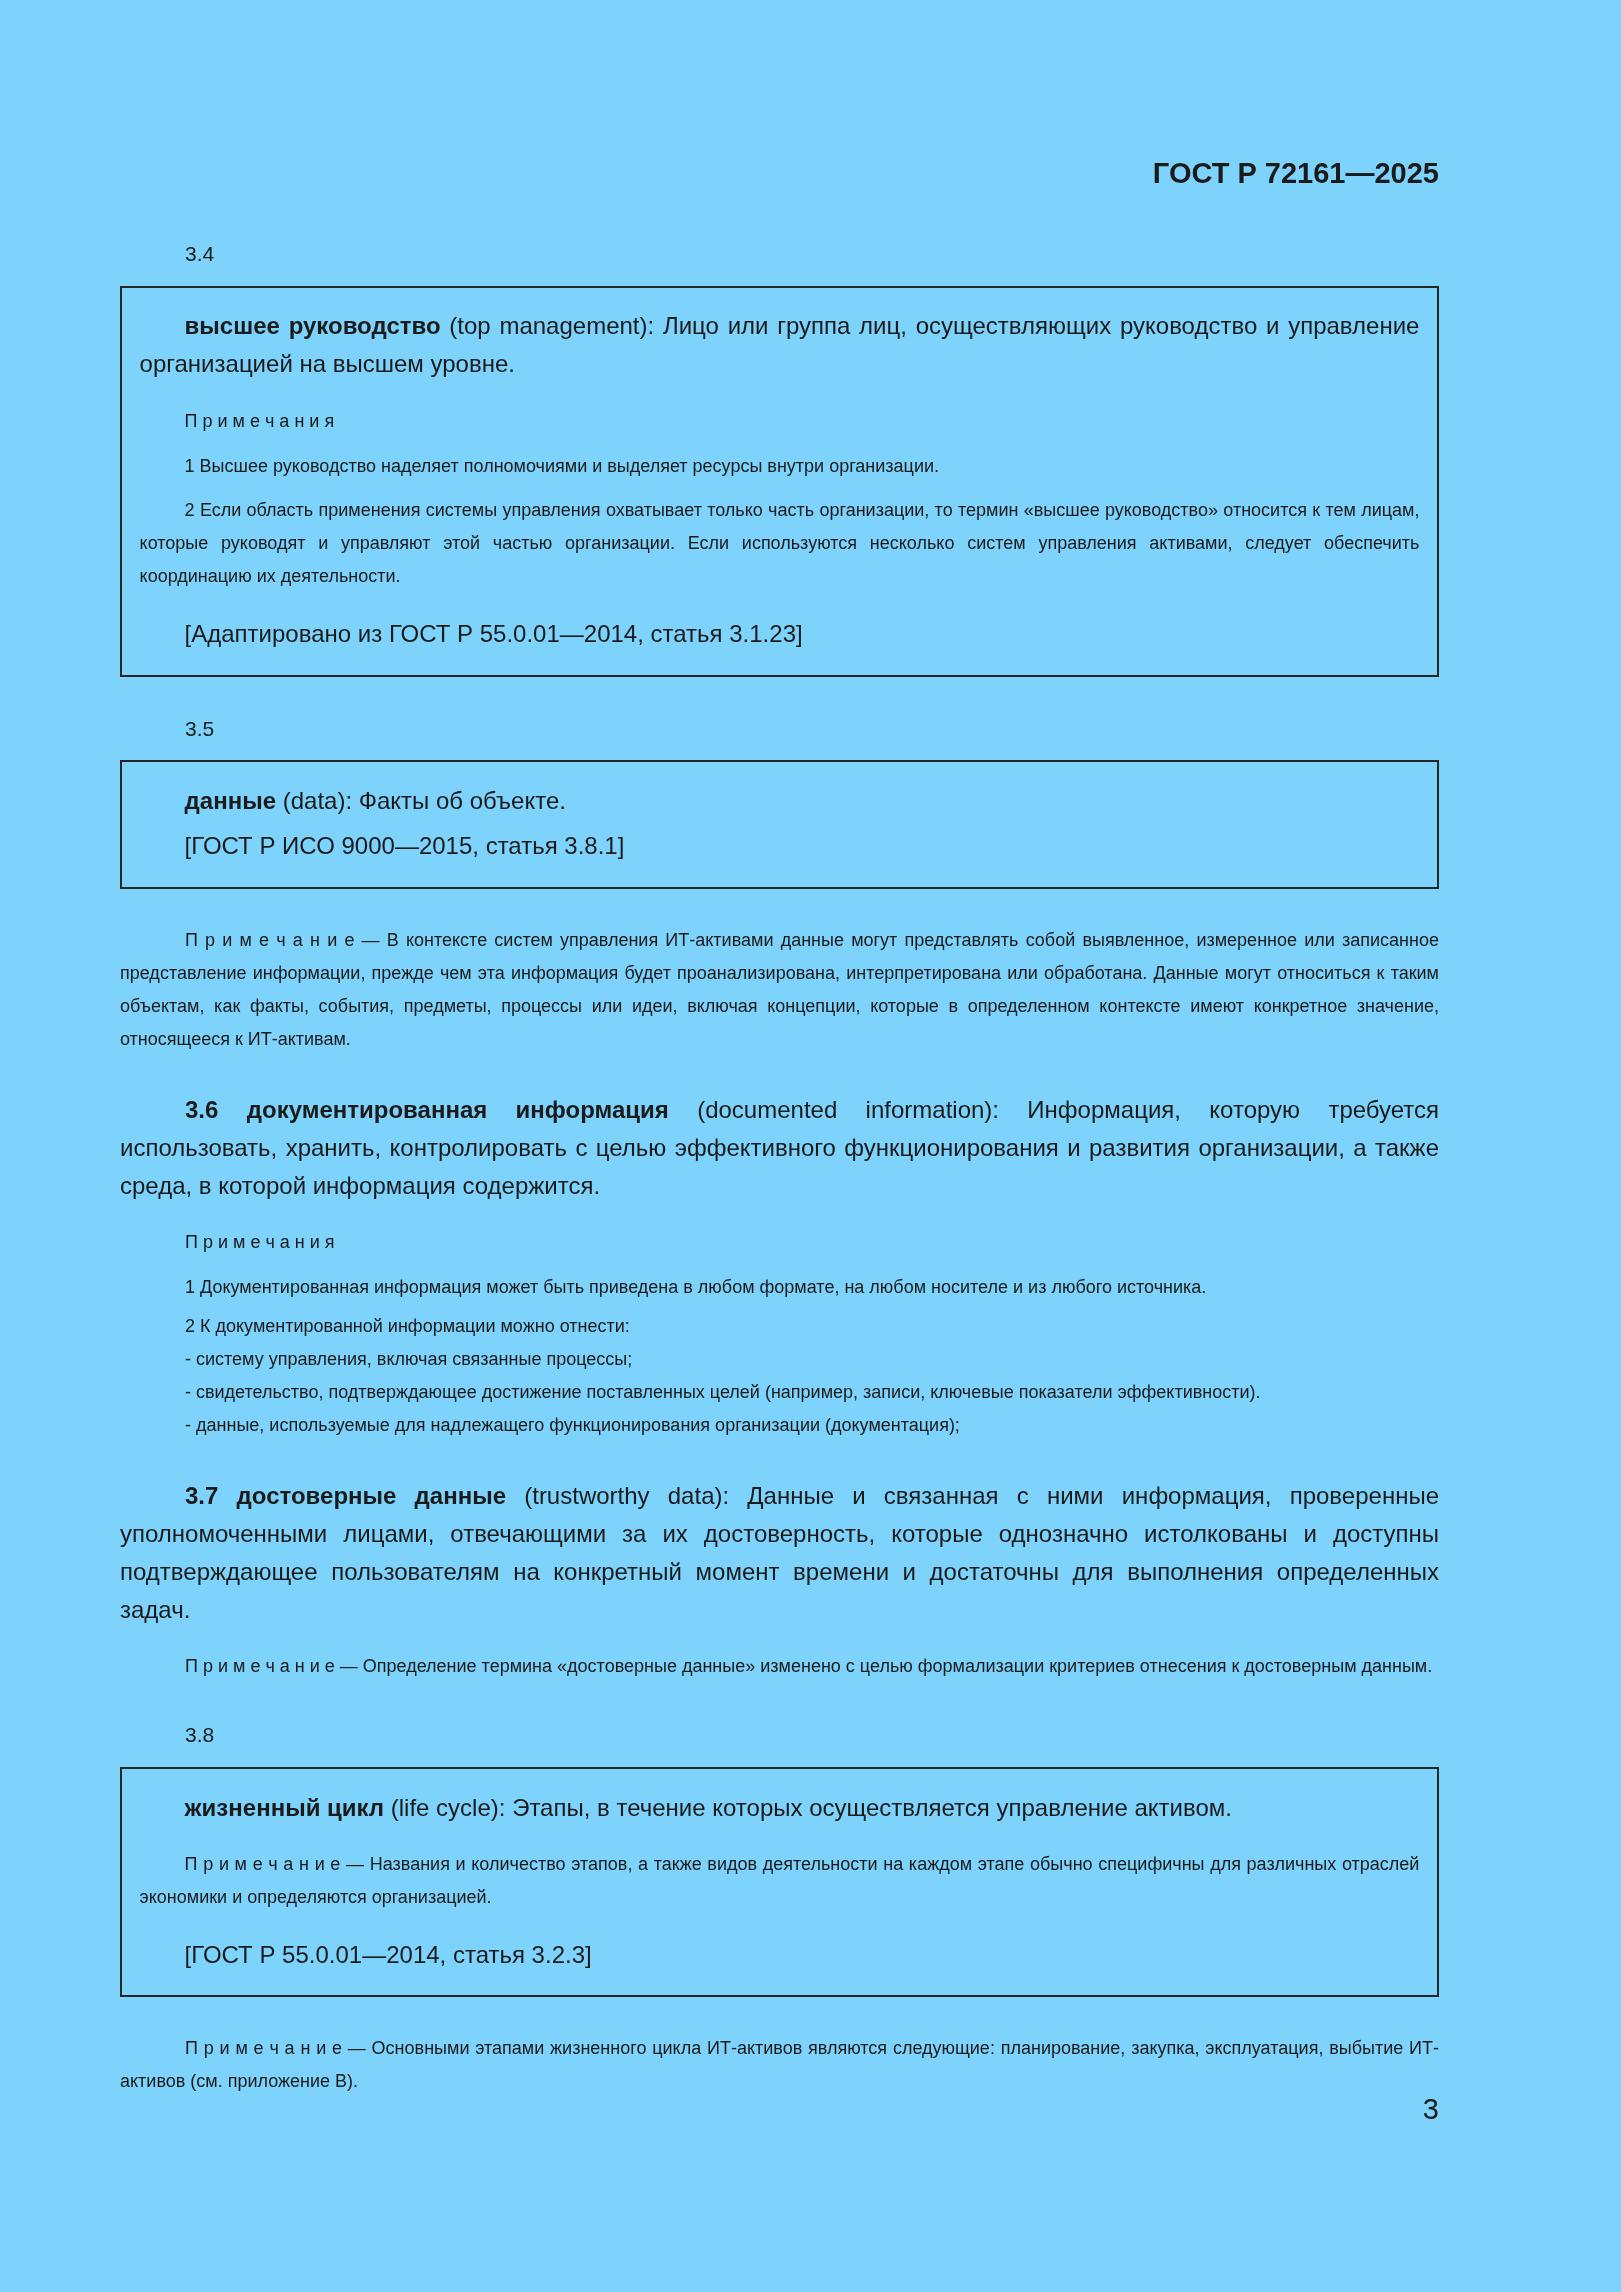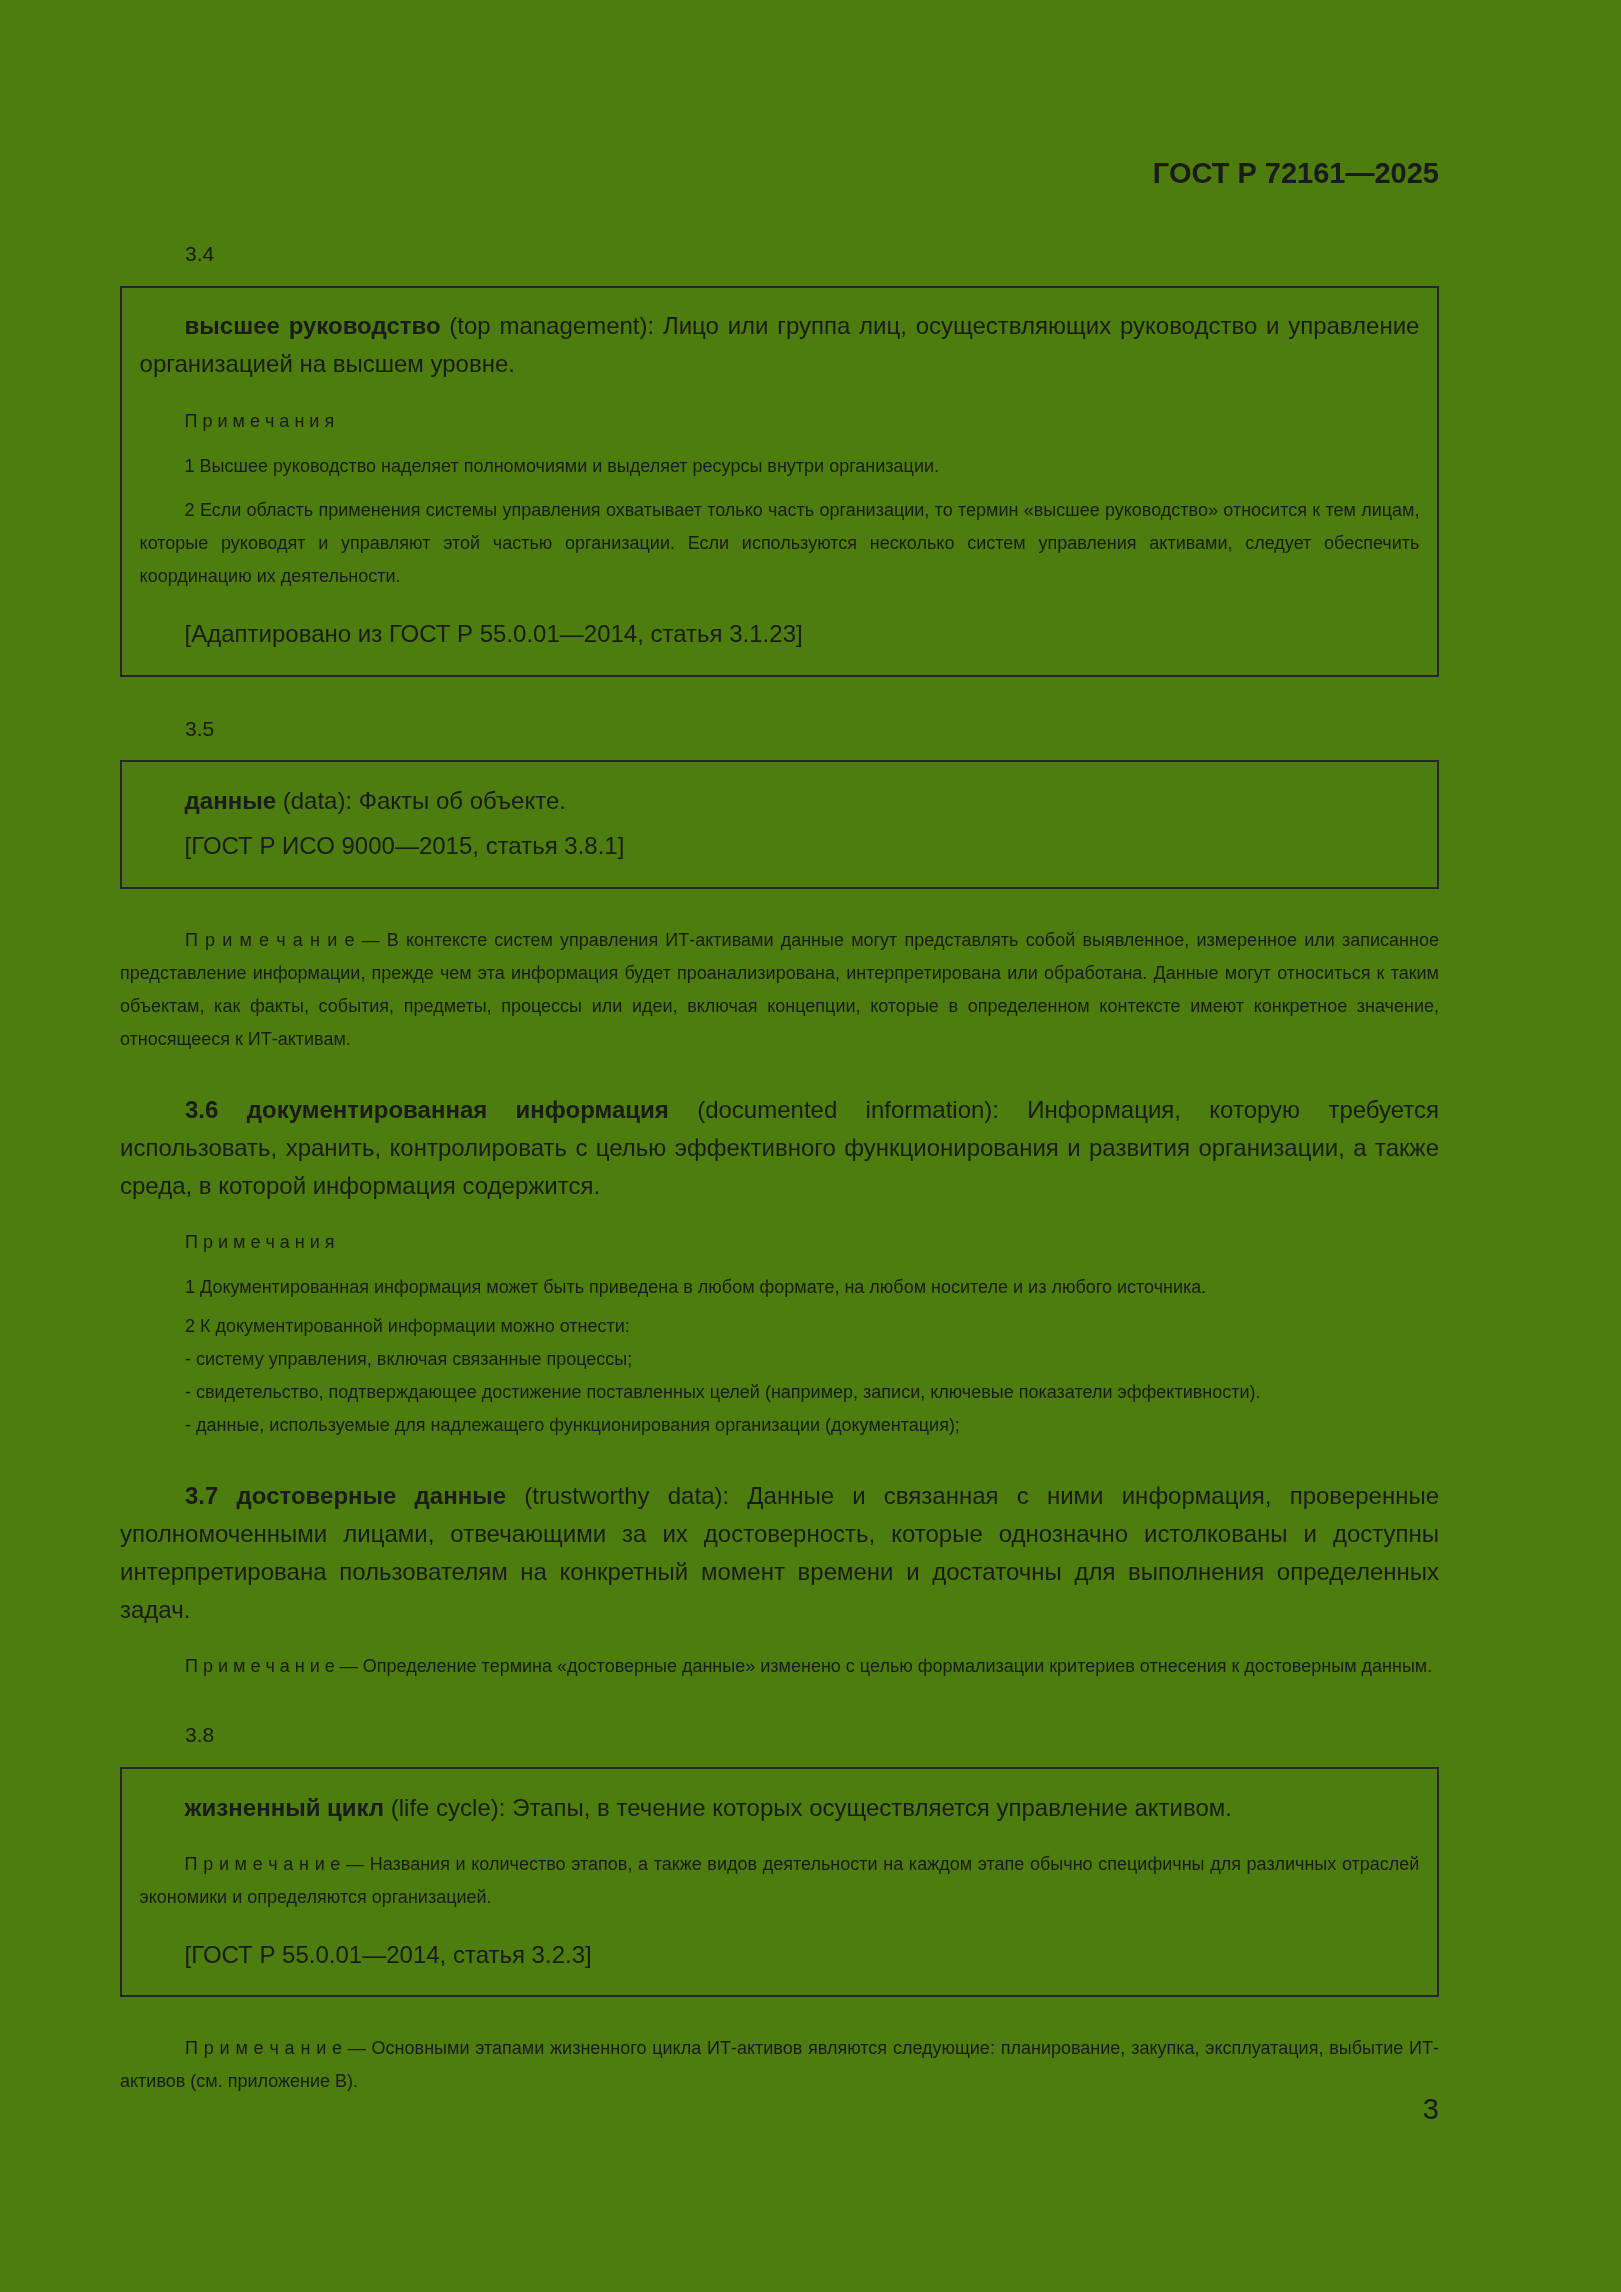--- a/index.html
+++ b/index.html
@@ -1,20 +1,20 @@
 <!DOCTYPE html>
 <html><head>
 <meta charset="utf-8">
 <style>
   * { margin:0; padding:0; box-sizing:border-box; }
   html,body { background:#ffffff; }
   .page {
     position:relative;
     width:1621px; height:2293px;
-    background:#4d7c0f;
+    background:#7dd3fc;
     font-family:"Liberation Sans", sans-serif;
     color:#1b1b1b;
     overflow:hidden;
   }
   .content {
     position:absolute;
     left:120px; right:182px; top:155px;
   }
   .doc-header {
     text-align:right;
@@ -88,21 +88,21 @@
     <p class="note mt-lg"><span>П р и м е ч а н и е</span> <span>—  В контексте систем управления ИТ-активами данные могут представлять собой выявленное, измеренное или записанное представление информации, прежде чем эта информация будет проанализирована, интерпретирована или обработана. Данные могут относиться к таким объектам, как факты, события, предметы, процессы или идеи, включая концепции, которые в определенном контексте имеют конкретное значение, относящееся к ИТ-активам.</span></p>
 
     <p class="para mt-lg"><span class="b">3.6</span> <span class="b">документированная информация</span> <span>(documented information):</span> <span>Информация, которую требуется использовать, хранить, контролировать с целью эффективного функционирования и развития организации, а также среда, в которой информация содержится.</span></p>
     <p class="note mt-md">П р и м е ч а н и я</p>
     <p class="note mt-sm">1  Документированная информация может быть приведена в любом формате, на любом носителе и из любого источника.</p>
     <p class="note mt-xs">2  К документированной информации можно отнести:</p>
     <p class="note">-  систему управления, включая связанные процессы;</p>
     <p class="note">-  свидетельство, подтверждающее достижение поставленных целей (например, записи, ключевые показатели эффективности).</p>
     <p class="note">-  данные, используемые для надлежащего функционирования организации (документация);</p>
 
-    <p class="para mt-lg"><span class="b">3.7</span> <span class="b">достоверные данные</span> <span>(trustworthy data):</span> <span>Данные и связанная с ними информация, проверенные уполномоченными лицами, отвечающими за их достоверность, которые однозначно истолкованы и доступны интерпретирована пользователям на конкретный момент времени и достаточны для выполнения определенных задач.</span></p>
+    <p class="para mt-lg"><span class="b">3.7</span> <span class="b">достоверные данные</span> <span>(trustworthy data):</span> <span>Данные и связанная с ними информация, проверенные уполномоченными лицами, отвечающими за их достоверность, которые однозначно истолкованы и доступны подтверждающее пользователям на конкретный момент времени и достаточны для выполнения определенных задач.</span></p>
     <p class="note mt-md"><span>П р и м е ч а н и е</span> <span>—  Определение термина «достоверные данные» изменено с целью формализации критериев отнесения к достоверным данным.</span></p>
 
     <div class="sec-num sec-gap">3.8</div>
     <div class="def-box">
       <p class="para"><span class="b">жизненный цикл</span> <span>(life cycle):</span> <span>Этапы, в течение которых осуществляется управление активом.</span></p>
       <p class="note mt-md"><span>П р и м е ч а н и е</span> <span>—  Названия и количество этапов, а также видов деятельности на каждом этапе обычно специфичны для различных отраслей экономики и определяются организацией.</span></p>
       <p class="para mt-md">[ГОСТ Р 55.0.01—2014, статья 3.2.3]</p>
     </div>
 
     <p class="note mt-lg"><span>П р и м е ч а н и е</span> <span>—  Основными этапами жизненного цикла ИТ-активов являются следующие: планирование, закупка, эксплуатация, выбытие ИТ-активов (см. приложение В).</span></p>

